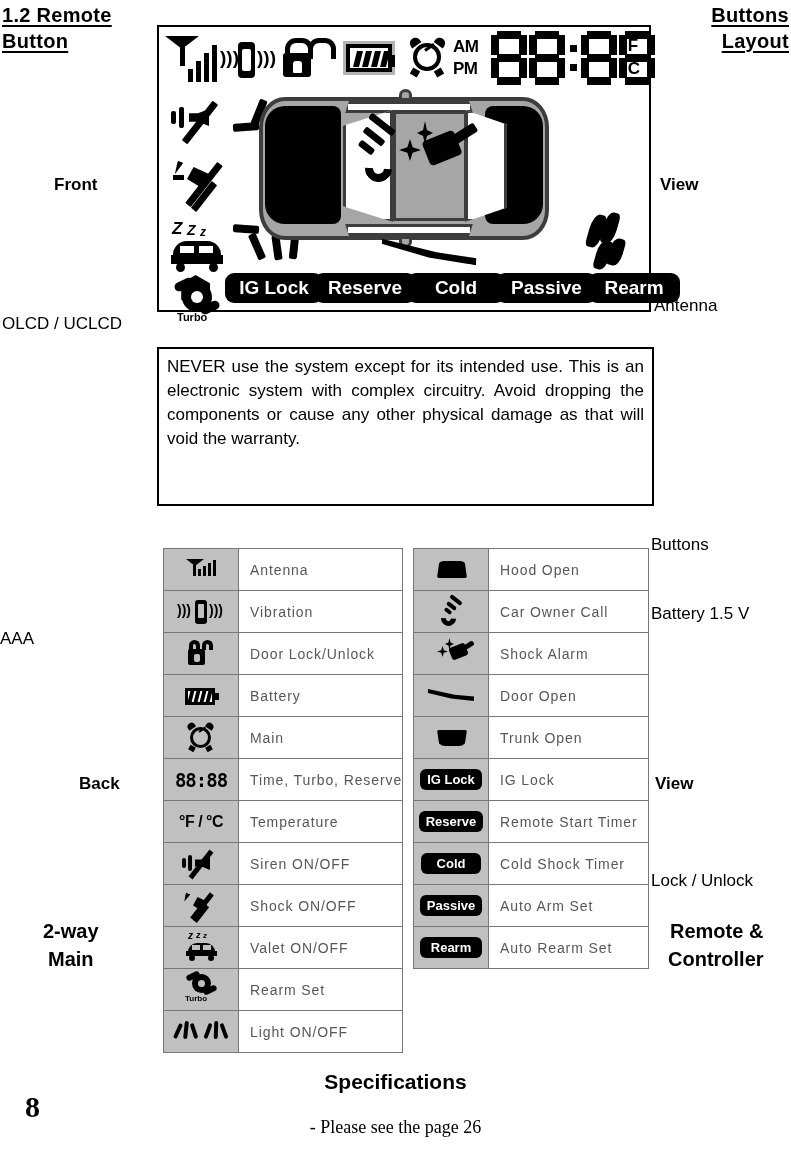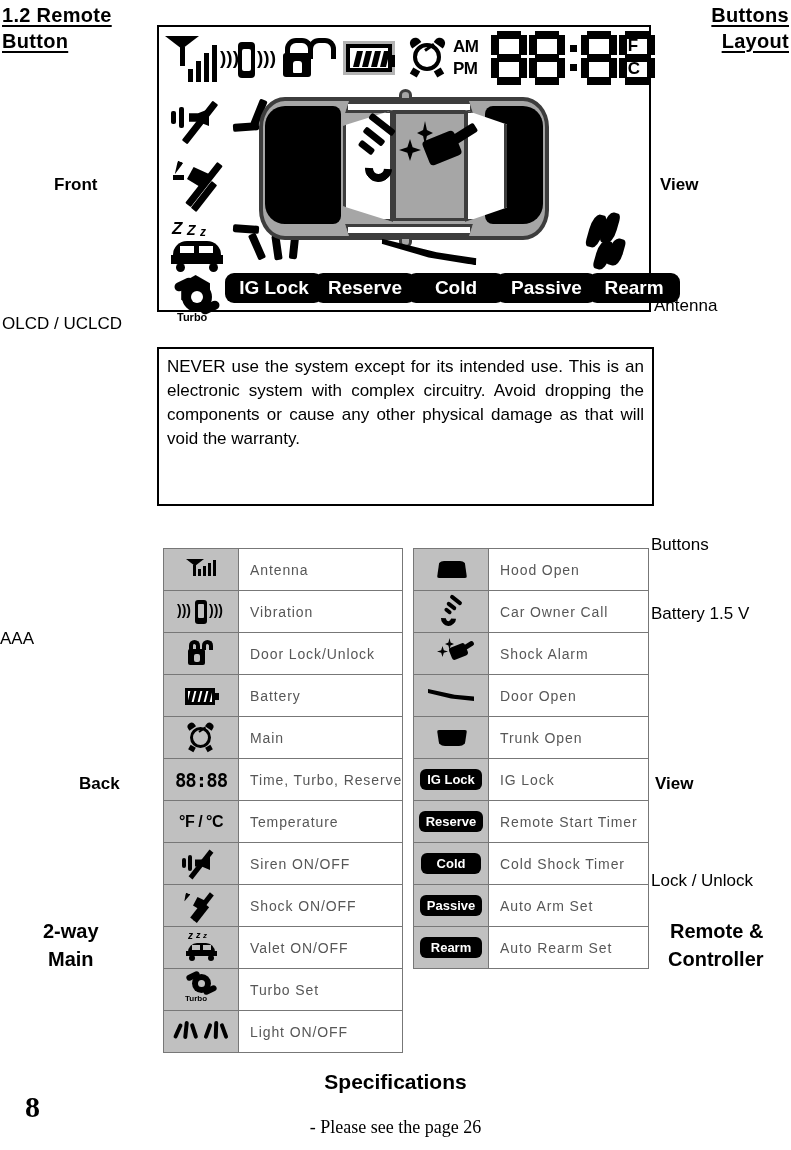--- a/index.html
+++ b/index.html
@@ -576,21 +576,21 @@
   <tr>
     <td class="ic">
       <div style="position:relative;width:74px;height:41px;">
         <div style="position:absolute;left:28px;top:5px;width:19px;height:19px;background:#000;border-radius:50%;"></div>
         <div style="position:absolute;left:34px;top:11px;width:7px;height:7px;background:#c0c0c0;border-radius:50%;"></div>
         <div style="position:absolute;left:22px;top:4px;width:14px;height:6px;background:#000;border-radius:6px;transform:rotate(-25deg);"></div>
         <div style="position:absolute;left:39px;top:18px;width:14px;height:6px;background:#000;border-radius:6px;transform:rotate(-25deg);"></div>
         <div style="position:absolute;left:21px;top:25px;font-size:8px;font-weight:bold;line-height:9px;">Turbo</div>
       </div>
     </td>
-    <td class="lb">Turbo  Set</td>
+    <td class="lb">Rearm  Set</td>
   </tr>
   <tr>
     <td class="ic">
       <div style="position:relative;width:74px;height:41px;">
         <div style="position:absolute;left:12px;top:12px;width:4px;height:16px;background:#000;transform:rotate(24deg);border-radius:2px;"></div>
         <div style="position:absolute;left:20px;top:10px;width:4px;height:18px;background:#000;transform:rotate(6deg);border-radius:2px;"></div>
         <div style="position:absolute;left:28px;top:12px;width:4px;height:16px;background:#000;transform:rotate(-18deg);border-radius:2px;"></div>
         <div style="position:absolute;left:42px;top:12px;width:4px;height:16px;background:#000;transform:rotate(20deg);border-radius:2px;"></div>
         <div style="position:absolute;left:50px;top:10px;width:4px;height:18px;background:#000;transform:rotate(2deg);border-radius:2px;"></div>
         <div style="position:absolute;left:58px;top:12px;width:4px;height:16px;background:#000;transform:rotate(-20deg);border-radius:2px;"></div>

